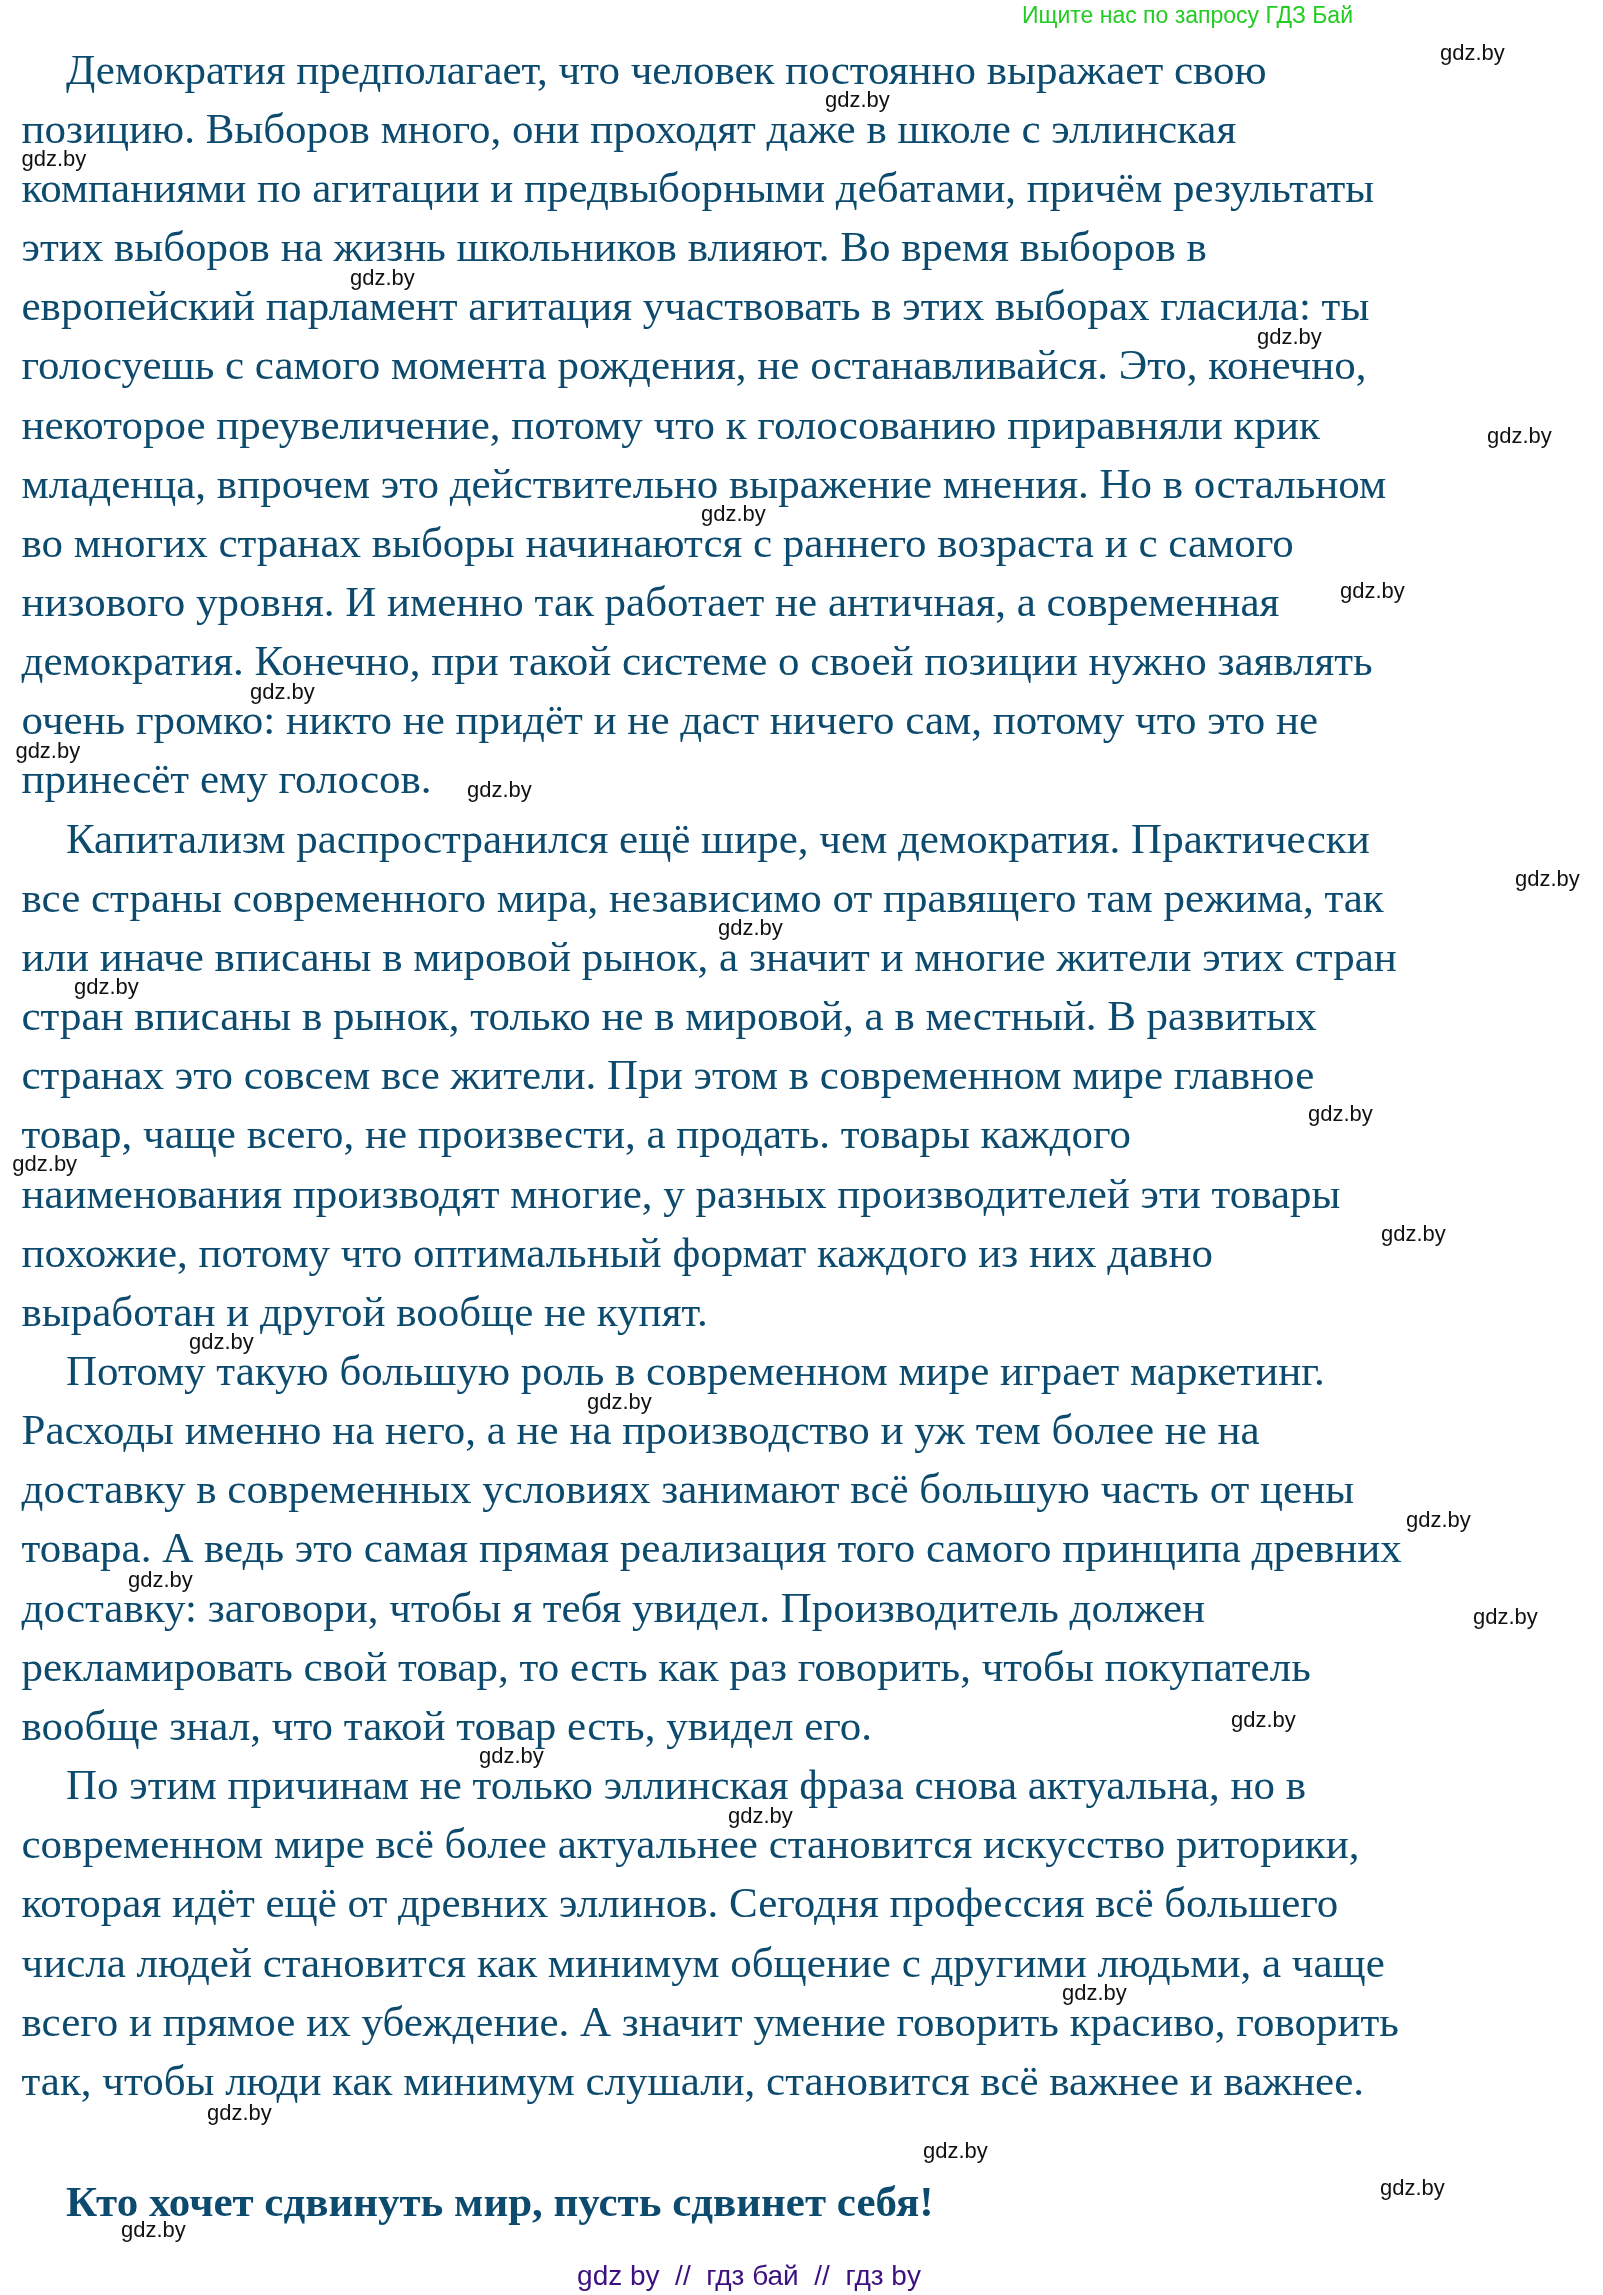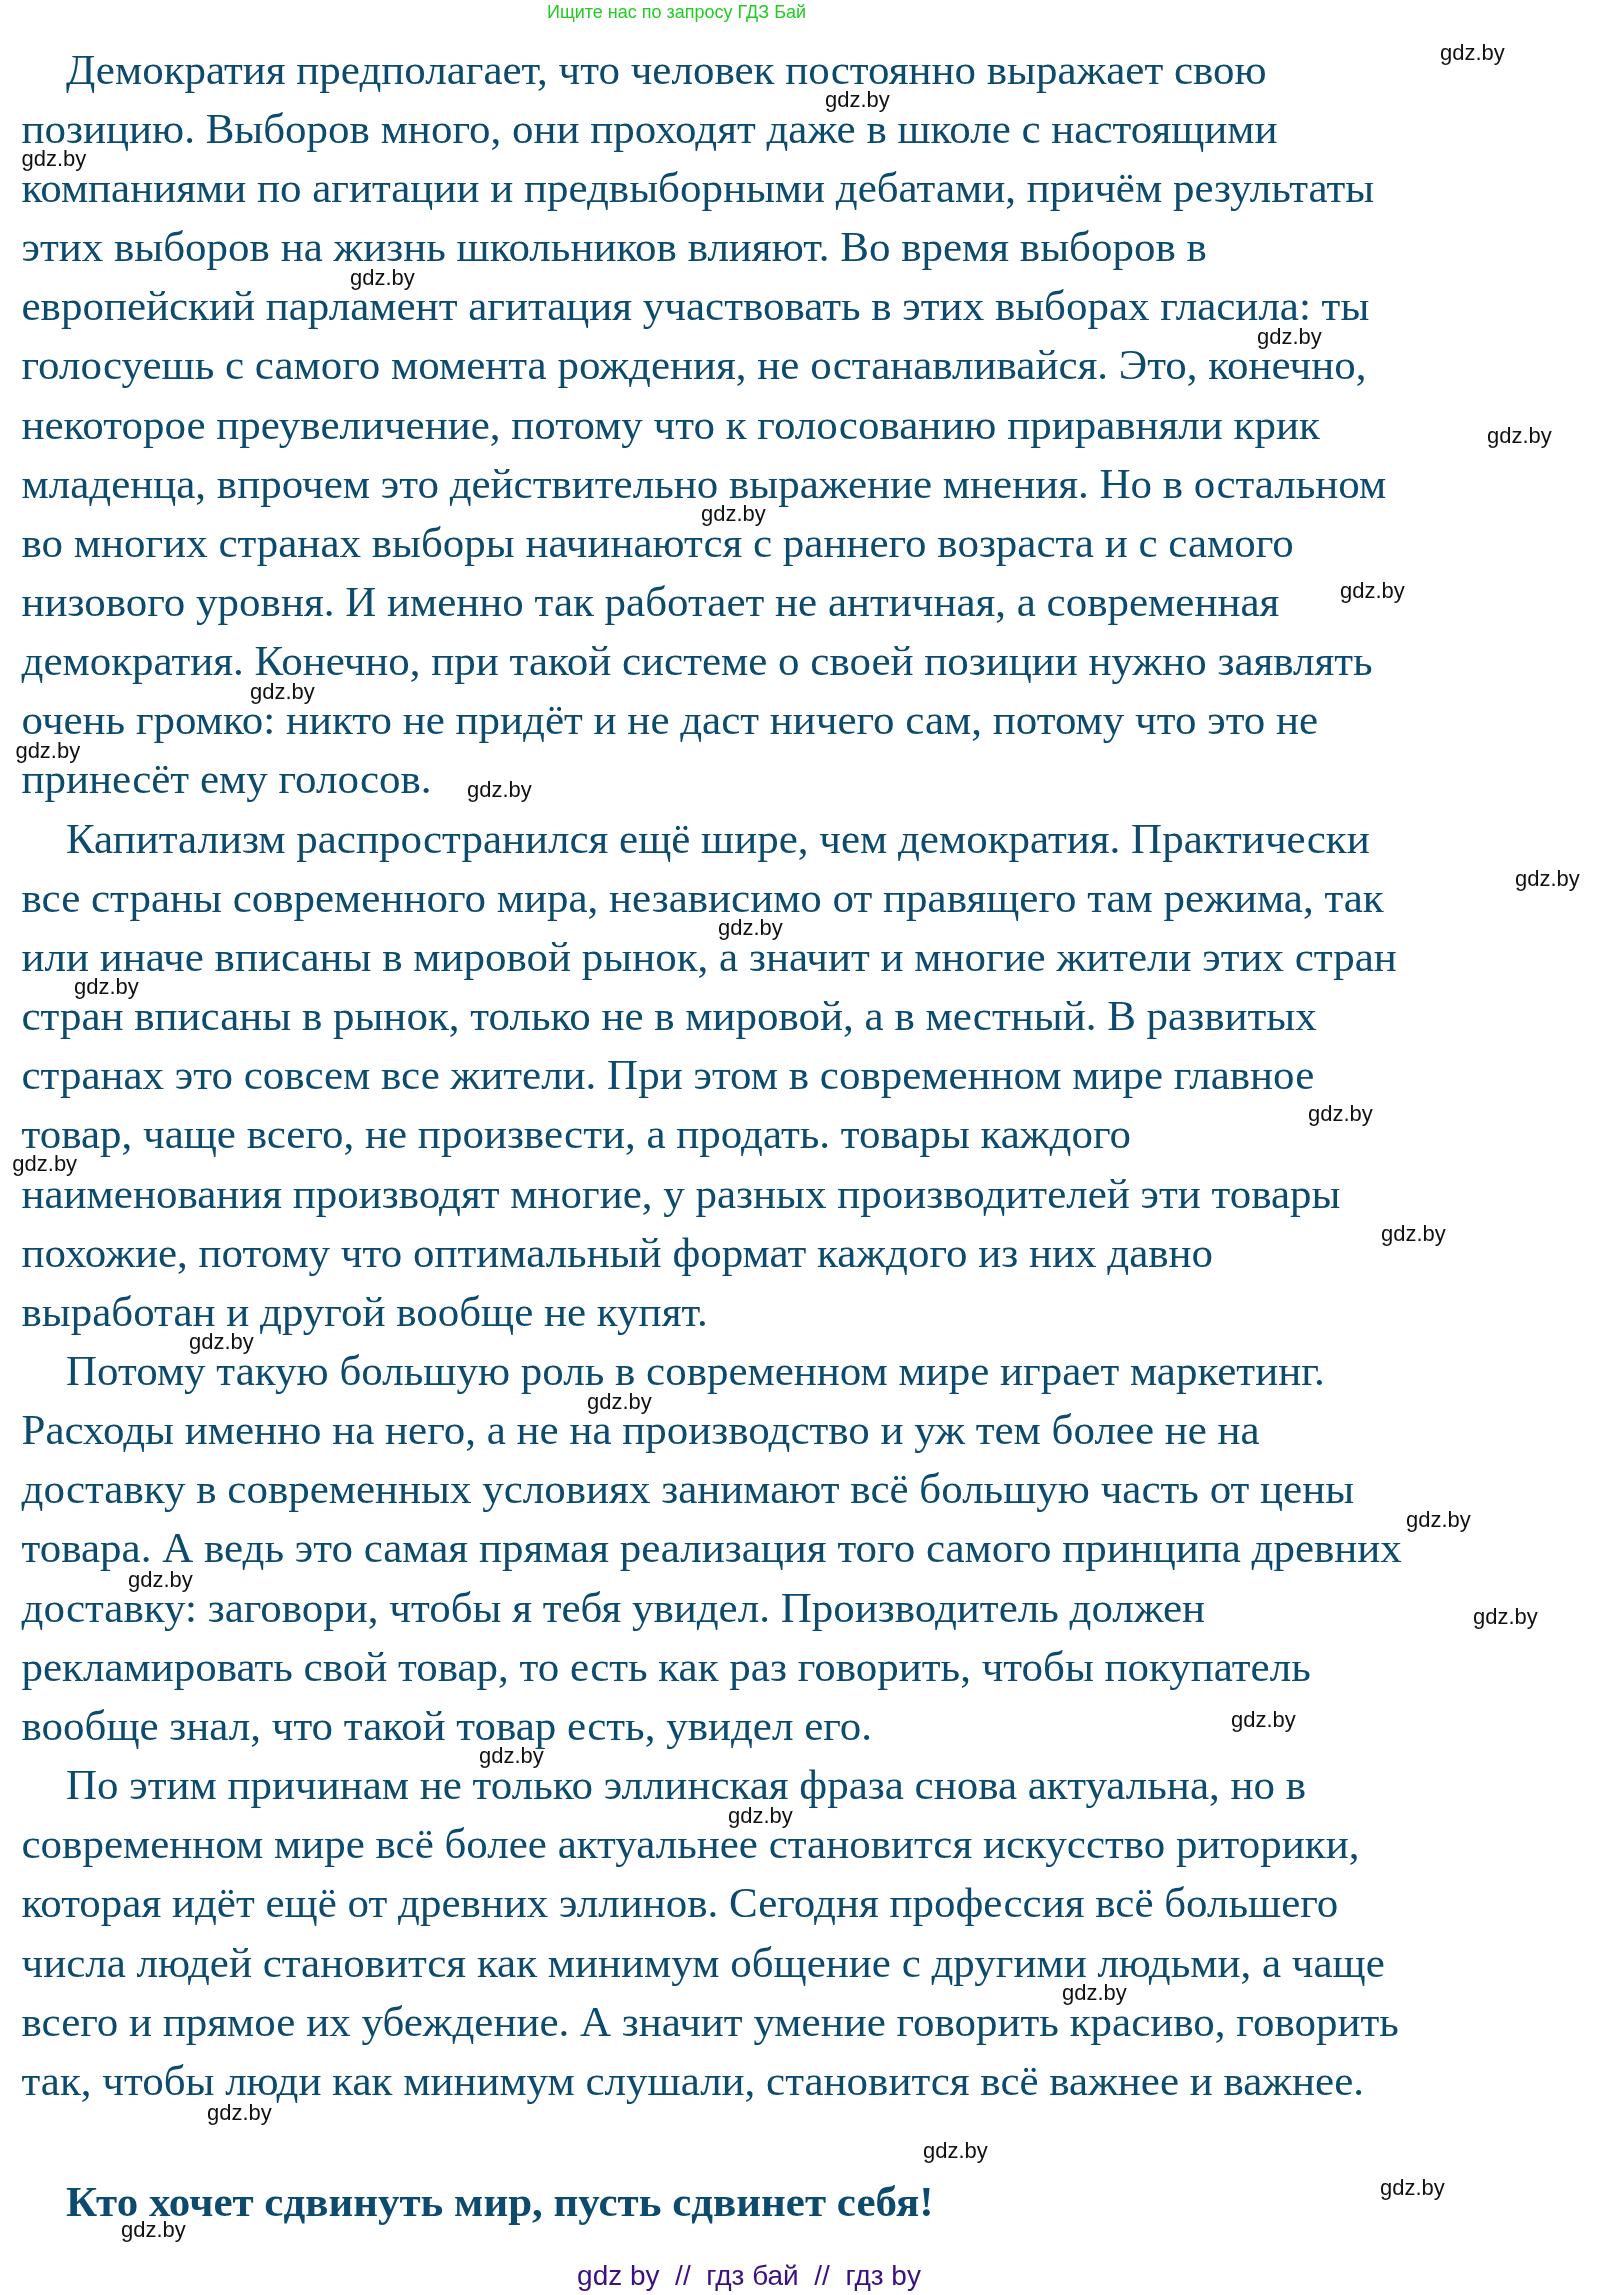--- a/index.html
+++ b/index.html
@@ -1,33 +1,33 @@
 <!DOCTYPE html>
 <html style="font-size:12.3px"><head>
 <meta charset="utf-8">
 <style>
   html, body { margin:0; padding:0; background:#ffffff; }
   body { width:1603px; height:2295px; position:relative; overflow:hidden; }
-  .hdr { position:absolute; top:1.5px; left:0; width:1353px; text-align:center;
-         font-family:"Liberation Sans", sans-serif; font-size:18px; color:#22cc22; }
+  .hdr { position:absolute; top:1.5px; left:0; width:1353px; text-align:right;
+         font-family:"Liberation Sans", sans-serif; font-size:23px; color:#22cc22; }
   .ftr { position:absolute; top:2260px; left:0; width:1498px; text-align:center;
          font-family:"Liberation Sans", sans-serif; font-size:28px; color:#3d1080; white-space:pre; }
   .ln { position:absolute; left:21.5px; font-family:"Liberation Serif", serif; font-size:43px;
         color:#0c4a6e; white-space:nowrap; line-height:1; transform-origin:left top; }
   .ln.ind { left:66px; }
   .ln.bold { font-weight:bold; left:66px; }
   .wm { position:absolute; font-family:"Liberation Sans", sans-serif; font-size:22px; color:#111; line-height:1; }
 </style>
 </head>
 <body>
 
 <div class="hdr">Ищите нас по запросу ГДЗ Бай</div>
 
 <div class="ln ind" style="top:48px">Демократия предполагает, что человек постоянно выражает свою</div>
-<div class="ln" style="top:107px">позицию. Выборов много, они проходят даже в школе с настоящими</div>
+<div class="ln" style="top:107px">позицию. Выборов много, они проходят даже в школе с эллинская</div>
 <div class="ln" style="top:166px">компаниями по агитации и предвыборными дебатами, причём результаты</div>
 <div class="ln" style="top:225px">этих выборов на жизнь школьников влияют. Во время выборов в</div>
 <div class="ln" style="top:284px">европейский парламент агитация участвовать в этих выборах гласила: ты</div>
 <div class="ln" style="top:343px">голосуешь с самого момента рождения, не останавливайся. Это, конечно,</div>
 <div class="ln" style="top:403px">некоторое преувеличение, потому что к голосованию приравняли крик</div>
 <div class="ln" style="top:462px">младенца, впрочем это действительно выражение мнения. Но в остальном</div>
 <div class="ln" style="top:521px">во многих странах выборы начинаются с раннего возраста и с самого</div>
 <div class="ln" style="top:580px">низового уровня. И именно так работает не античная, а современная</div>
 <div class="ln" style="top:639px">демократия. Конечно, при такой системе о своей позиции нужно заявлять</div>
 <div class="ln" style="top:698px">очень громко: никто не придёт и не даст ничего сам, потому что это не</div>

